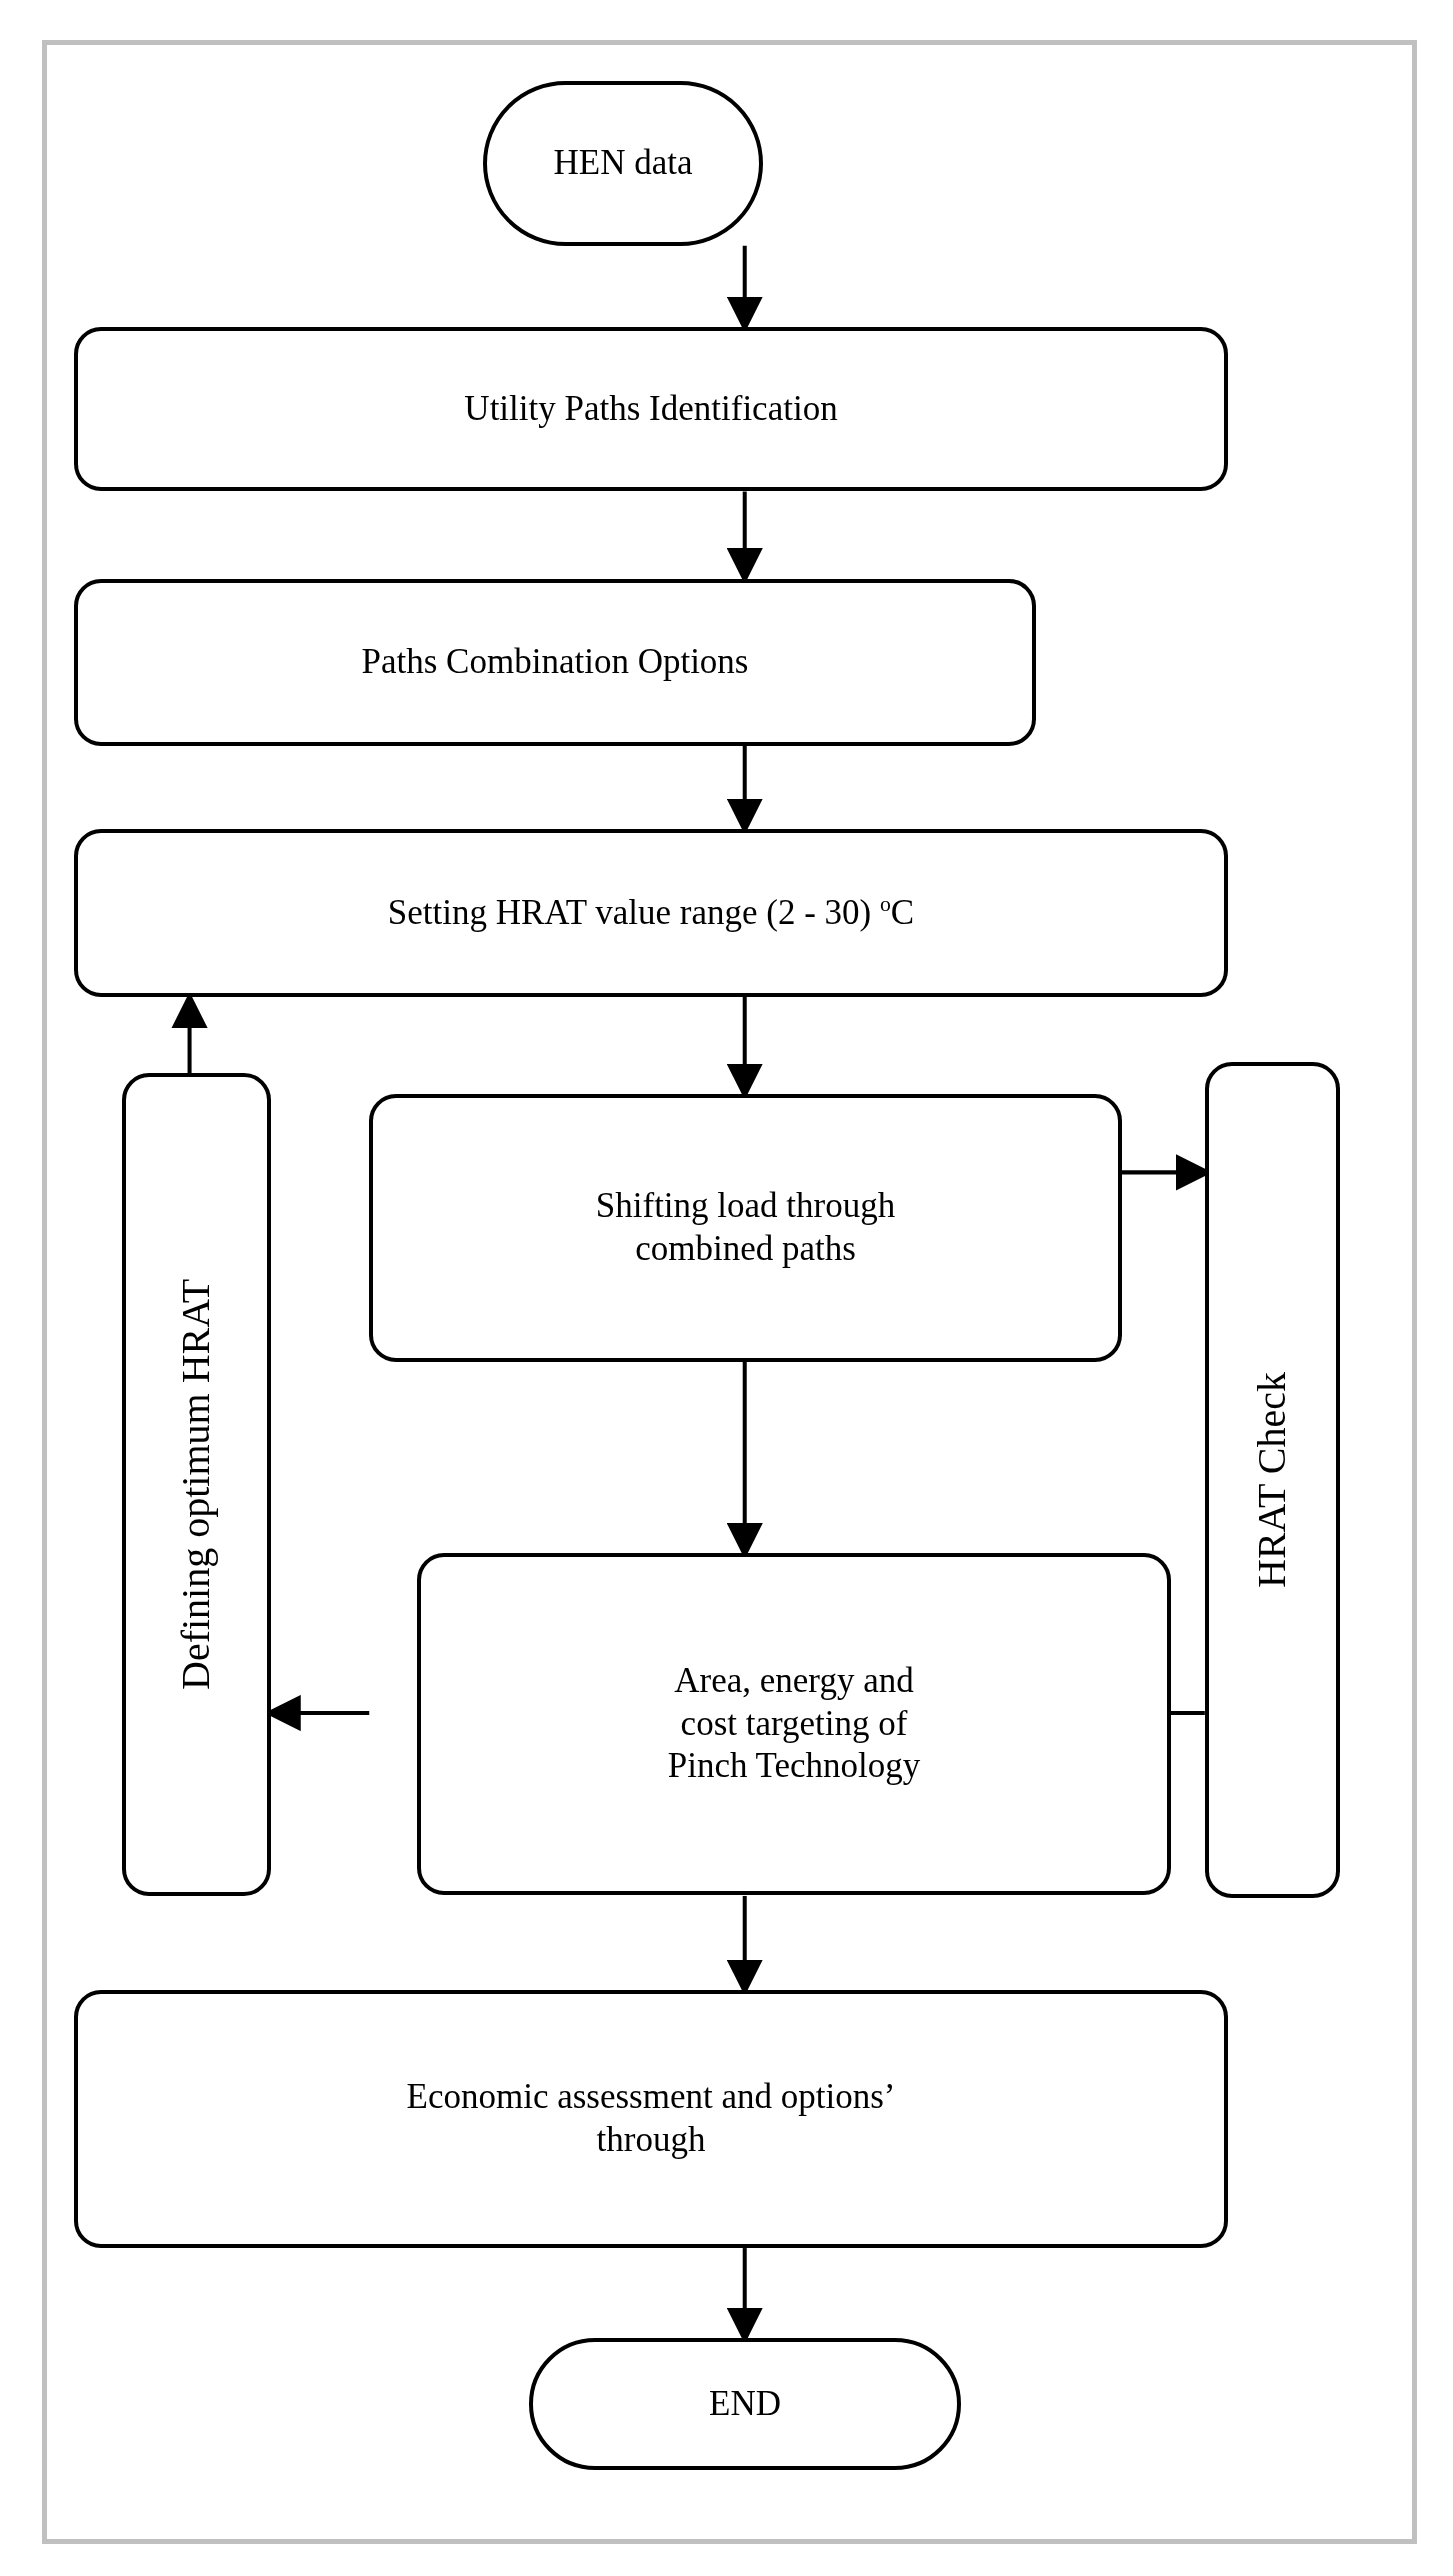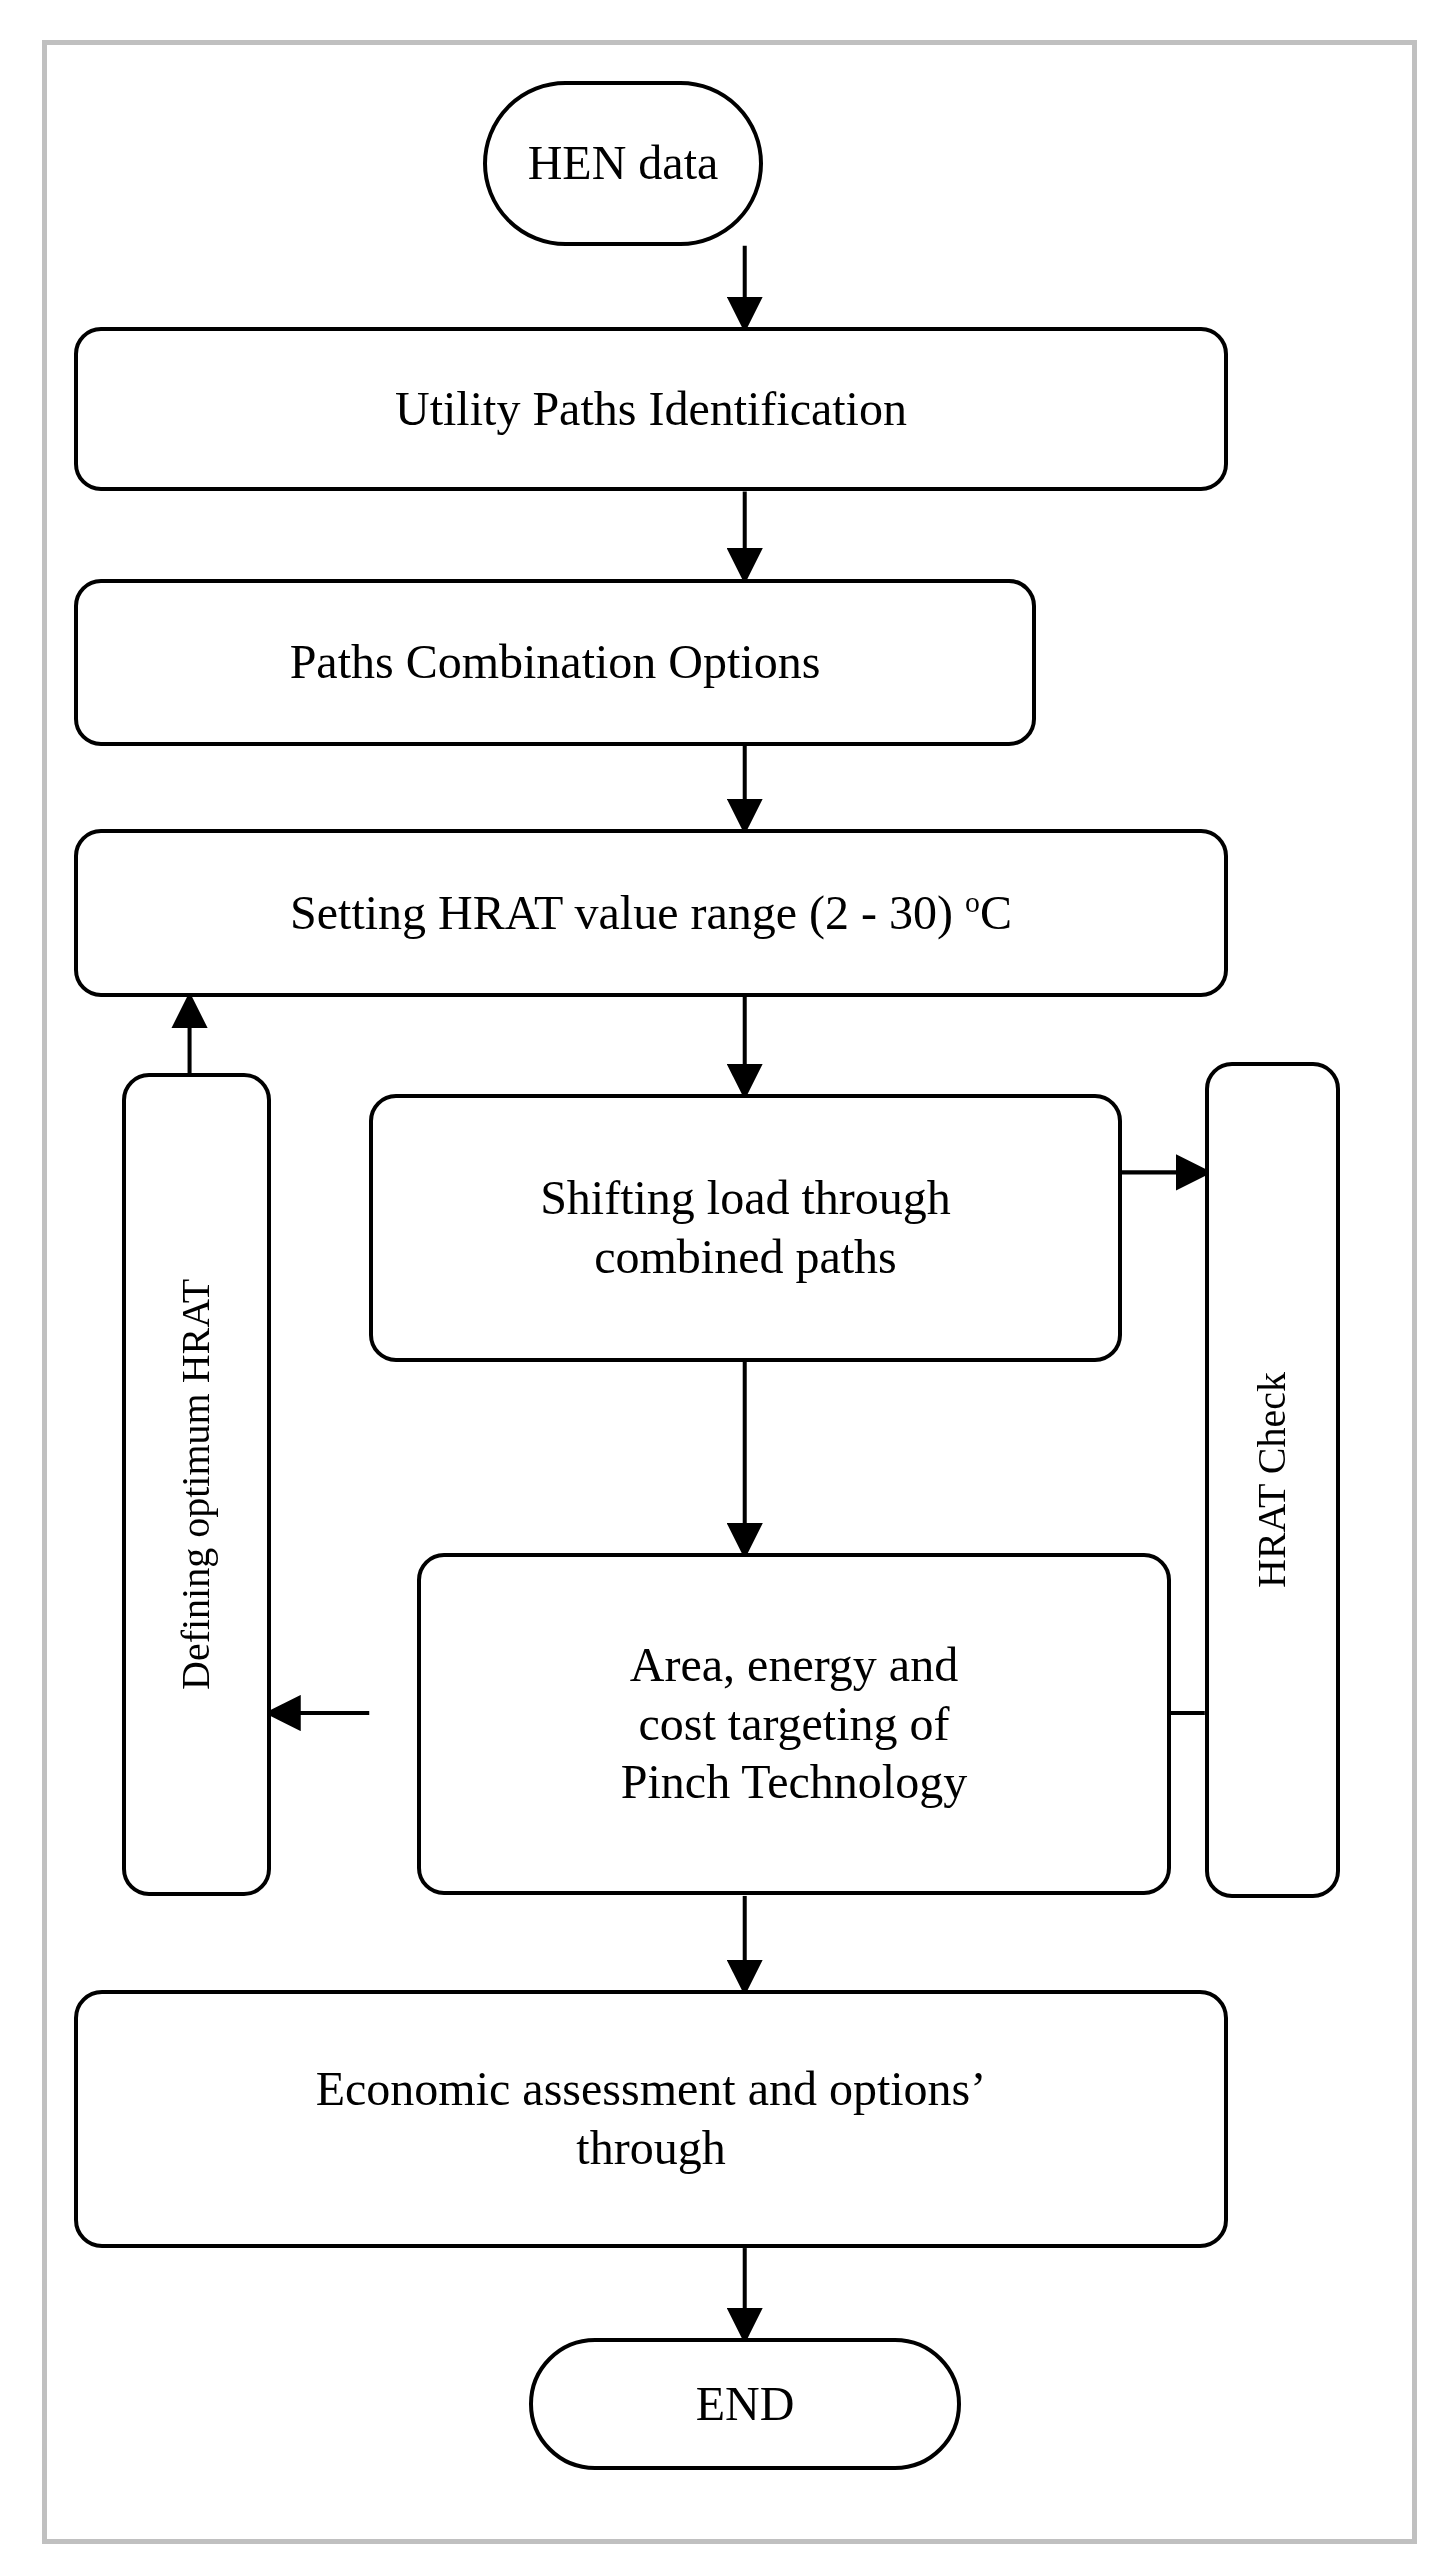--- a/index.html
+++ b/index.html
@@ -7,21 +7,21 @@
   #page{position:relative;width:1454px;height:2576px;background:#ffffff;overflow:hidden;}
   #frame{position:absolute;left:42px;top:40px;width:1375px;height:2504px;
          border:5.6px solid #c0c0c0;box-sizing:border-box;background:#ffffff;}
   #canvas{position:absolute;left:0;top:0;width:1454px;height:2576px;}
   .node{position:absolute;display:flex;align-items:center;justify-content:center;
         box-sizing:border-box;border:4px solid #000000;background:#ffffff;
         text-align:center;color:#000000;line-height:1.22;}
   .stadium{border-radius:805px;}
   .round{border-radius:27px;}
   .vert{writing-mode:vertical-rl;transform:rotate(180deg);}
-  .t52{font-size:48px;}
+  .t52{font-size:35px;}
   .t50{font-size:40px;}
   .sup{font-size:0.62em;vertical-align:super;line-height:0;}
 </style>
 </head>
 <body>
 
 <div id="page">
   <div id="frame"></div>
 
   <svg id="canvas" viewBox="0 0 1804 3197" xmlns="http://www.w3.org/2000/svg">
@@ -76,20 +76,20 @@
   <div class="node round t50 vert" style="left:1205px;top:1062px;width:135px;height:836px;">HRAT Check</div>
 
   <div class="node round t50 vert" style="left:122px;top:1073px;width:149px;height:823px;">Defining optimum HRAT</div>
 
   <div class="node round t52" style="left:369px;top:1553px;width:754px;height:342px;flex-direction:column;margin-left:48px;">
     <span>Area, energy and</span>
     <span>cost targeting of</span>
     <span>Pinch Technology</span>
   </div>
 
-  <div class="node round t52" style="left:74px;top:1990px;width:1154px;height:258px;flex-direction:column;border-radius:28px;">
+  <div class="node round t52" style="left:74px;top:1990px;width:1154px;height:258px;flex-direction:column;">
     <span>Economic assessment and options’</span>
     <span>through</span>
   </div>
 
   <div class="node stadium t52" style="left:529px;top:2338px;width:432px;height:132px;">END</div>
 </div>
 
 
 </body></html>

